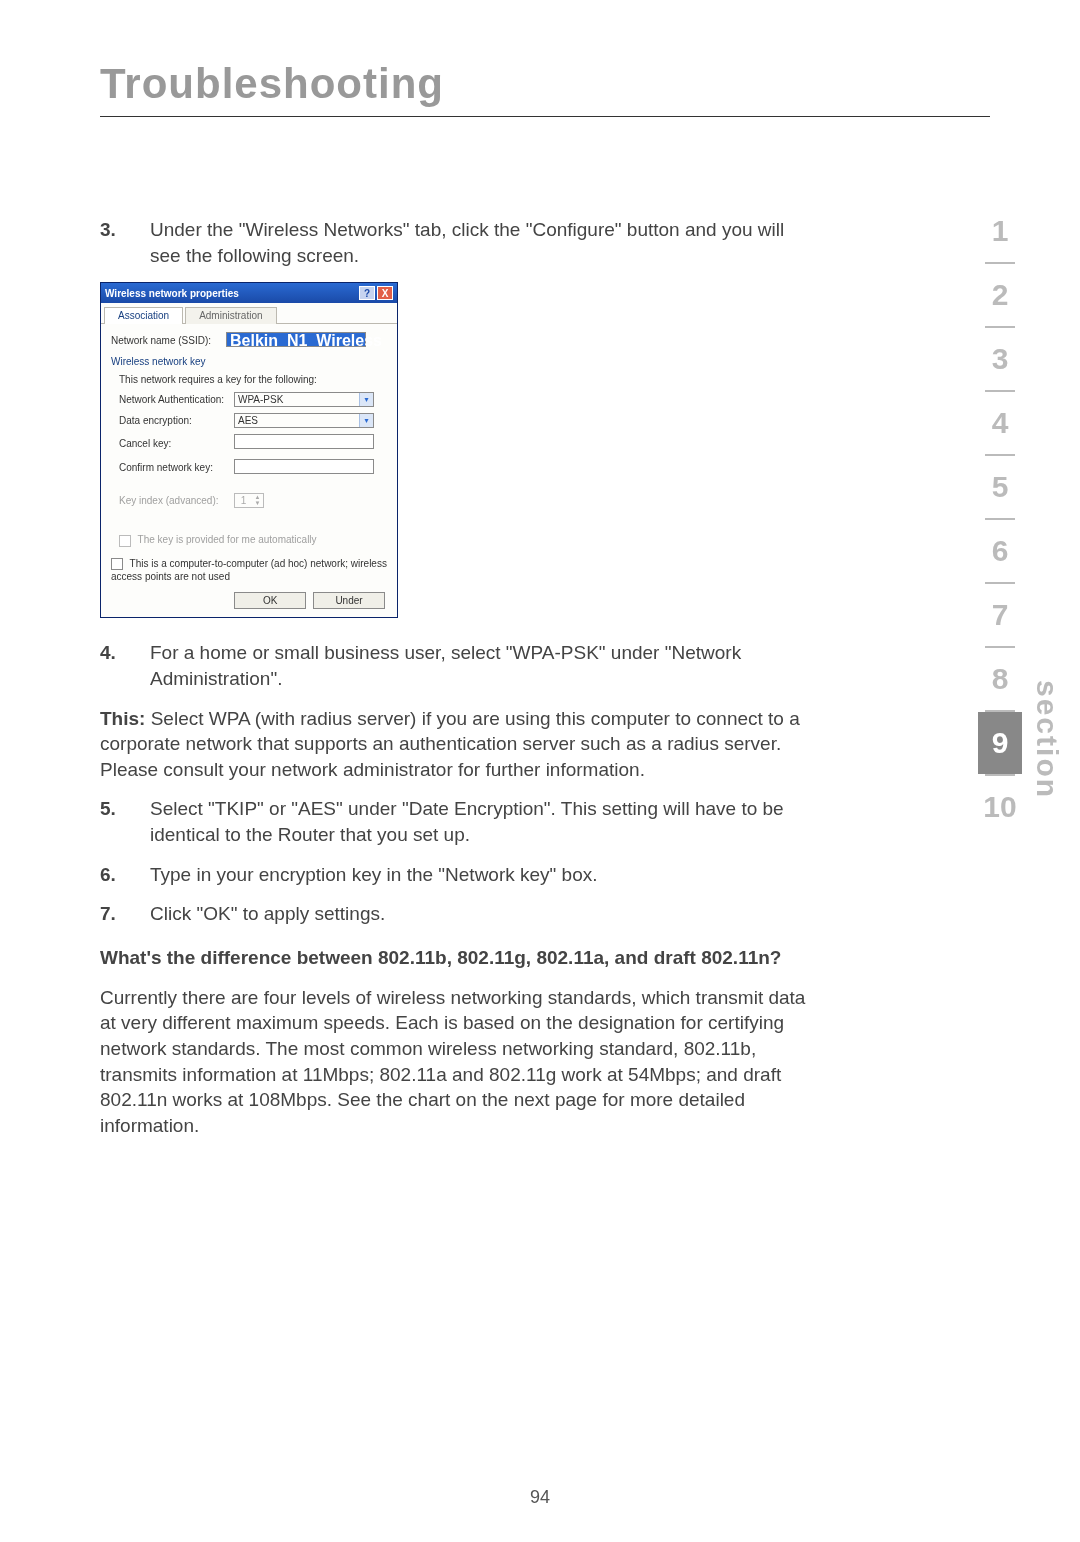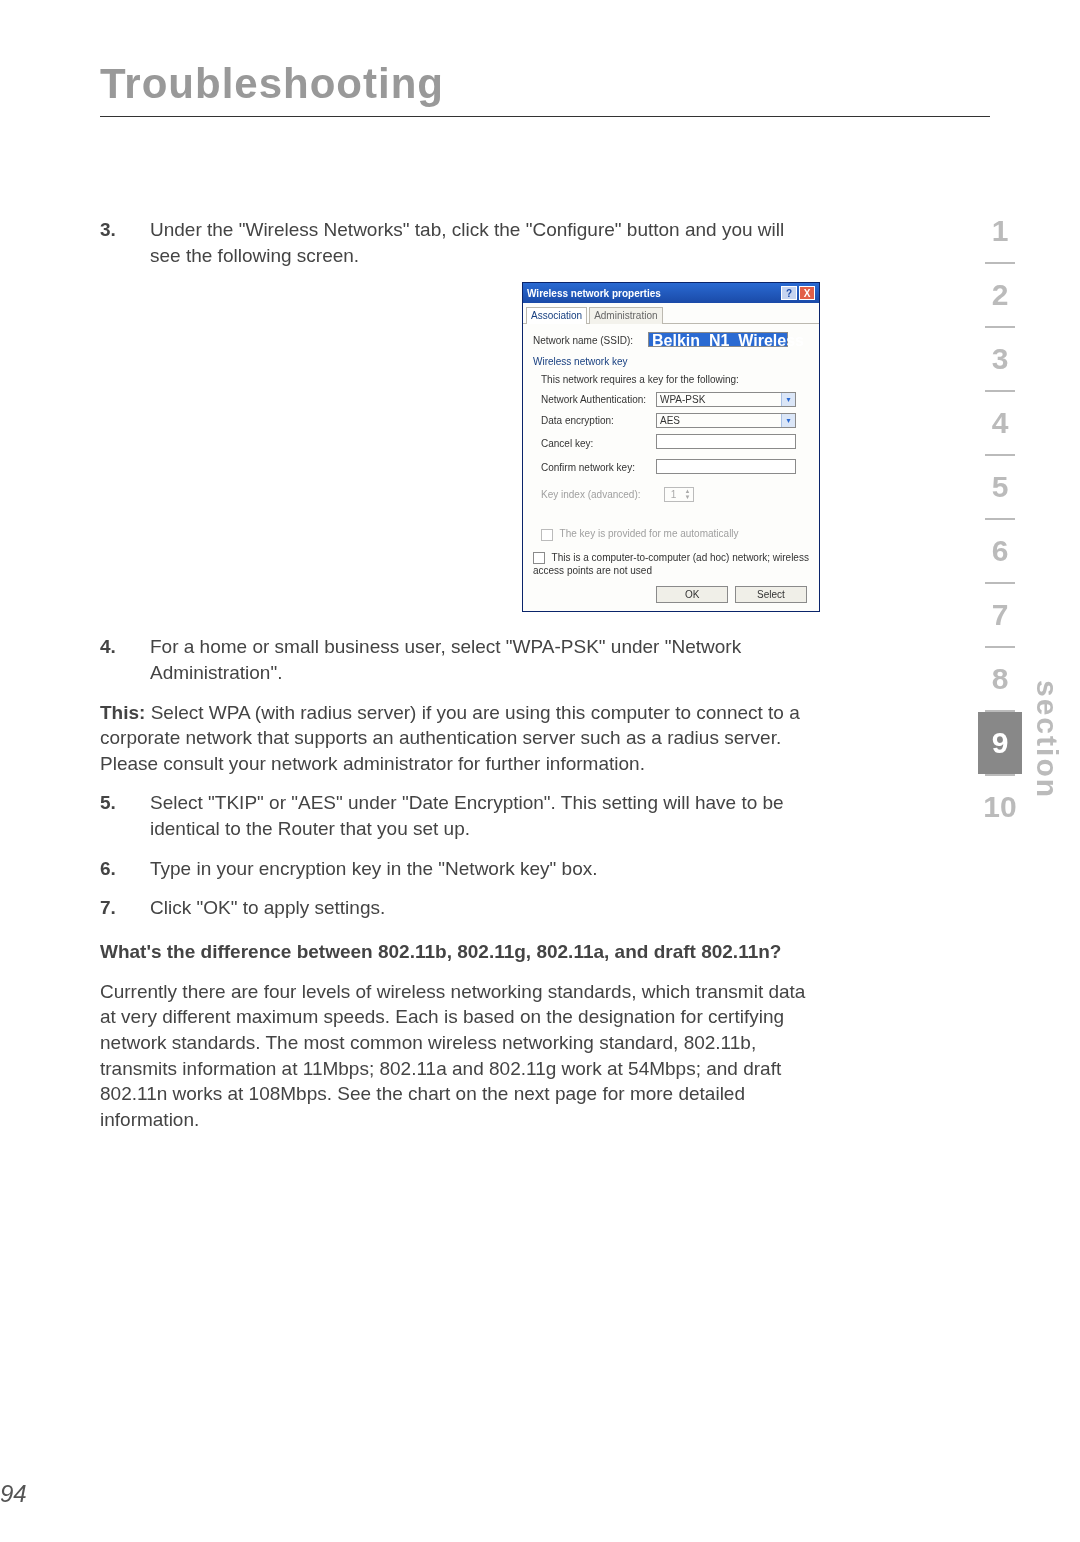--- a/index.html
+++ b/index.html
@@ -55,24 +55,23 @@
     margin: 18px 0 14px 0;
   }
   .para {
     margin: 0 0 14px 0;
   }
   .page-num {
     position: absolute;
     bottom: 34px;
     left: 0;
     width: 100%;
-    text-align: left;
-    font-size: 24px;
+    text-align: center;
+    font-size: 18px;
     color: #555;
-    font-style: italic;
   }
   
   .side {
     position: absolute;
     right: 58px;
     top: 200px;
     width: 44px;
     text-align: center;
   }
   .side-num {
@@ -97,21 +96,21 @@
     font-size: 30px;
     font-weight: bold;
     color: #bbb;
     writing-mode: vertical-rl;
     text-orientation: mixed;
     letter-spacing: 2px;
   }
   
   .dialog-wrap {
     display: flex;
-    justify-content: flex-end;
+    justify-content: flex-start;
     margin: 6px 0 22px 0;
   }
   .dialog {
     width: 296px;
     border: 1px solid #0a246a;
     font-size: 10px;
     color: #333;
     background: #fff;
   }
   .dlg-title {
@@ -138,21 +137,21 @@
     color: #1a4aa8;
   }
   .dlg-btn.close { background: #e25f48; color:#fff; border-color:#fff;}
   .tabs {
     display: flex;
     padding: 3px 3px 0 3px;
     background: #fdfdfb;
     border-bottom: 1px solid #bcb9b0;
   }
   .tab {
-    padding: 1px 4px;
+    padding: 1px 13px;
     font-size: 10px;
     border: 1px solid #bcb9b0;
     border-bottom: none;
     margin-right: 2px;
     background: #f3f2ec;
     color: #666;
     position: relative;
     top: 1px;
   }
   .tab.active {
@@ -301,21 +300,21 @@
             </div>
           </div>
           <div class="row" style="margin-left:8px;">
             <div class="lbl">Cancel key:</div>
             <div class="val"><span class="txtbox"></span></div>
           </div>
           <div class="row" style="margin-left:8px;">
             <div class="lbl">Confirm network key:</div>
             <div class="val"><span class="txtbox"></span></div>
           </div>
-          <div class="row muted" style="margin-left:8px; margin-top:10px;gap:8px;">
+          <div class="row muted" style="margin-left:8px; margin-top:16px;">
             <div class="lbl">Key index (advanced):</div>
             <div class="val">
               <span class="spin">
                 <span class="s-val">1</span>
                 <span class="s-arrs">
                     <span>▲</span>
                     <span>▼</span>
                   </span>
               </span>
             </div>
@@ -323,21 +322,21 @@
           <div class="muted" style="margin-left:8px; margin-bottom:10px;">
             <span class="chk dis"></span>
             <span>The key is provided for me automatically</span>
           </div>
           <div style="margin-bottom:4px;">
             <span class="chk"></span>
             <span>This is a computer-to-computer (ad hoc) network; wireless access points are not used</span>
           </div>
           <div class="dlg-actions">
             <span class="btn">OK</span>
-            <span class="btn">Select</span>
+            <span class="btn">Under</span>
           </div>
         </div>
       </div>
     </div>
 
     <div class="ol-item">
       <div class="ol-num">4.</div>
       <div class="ol-body">For a home or small business user, select "WPA-PSK" under "Network Administration".</div>
     </div>
 

